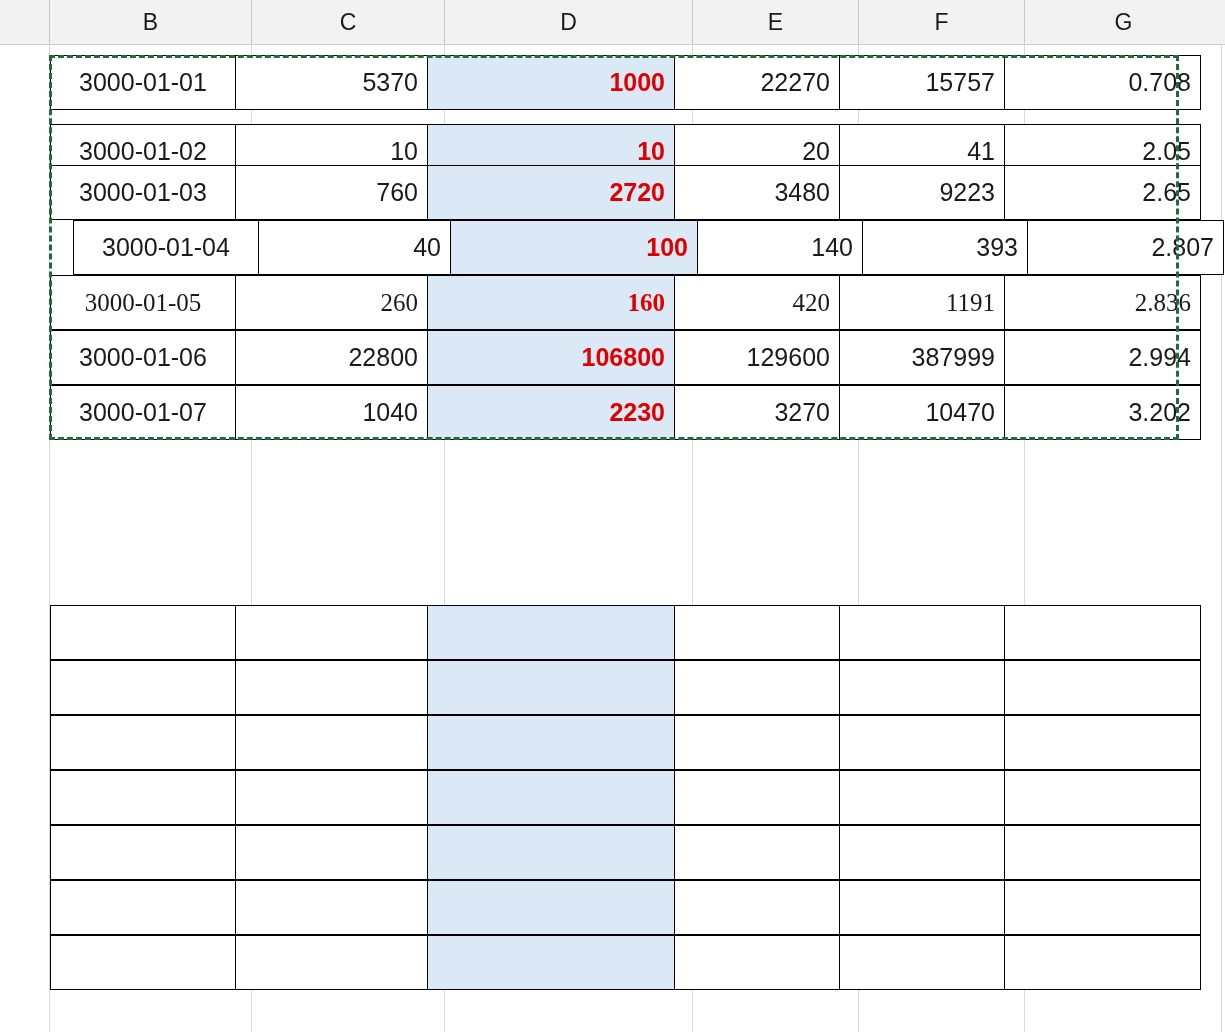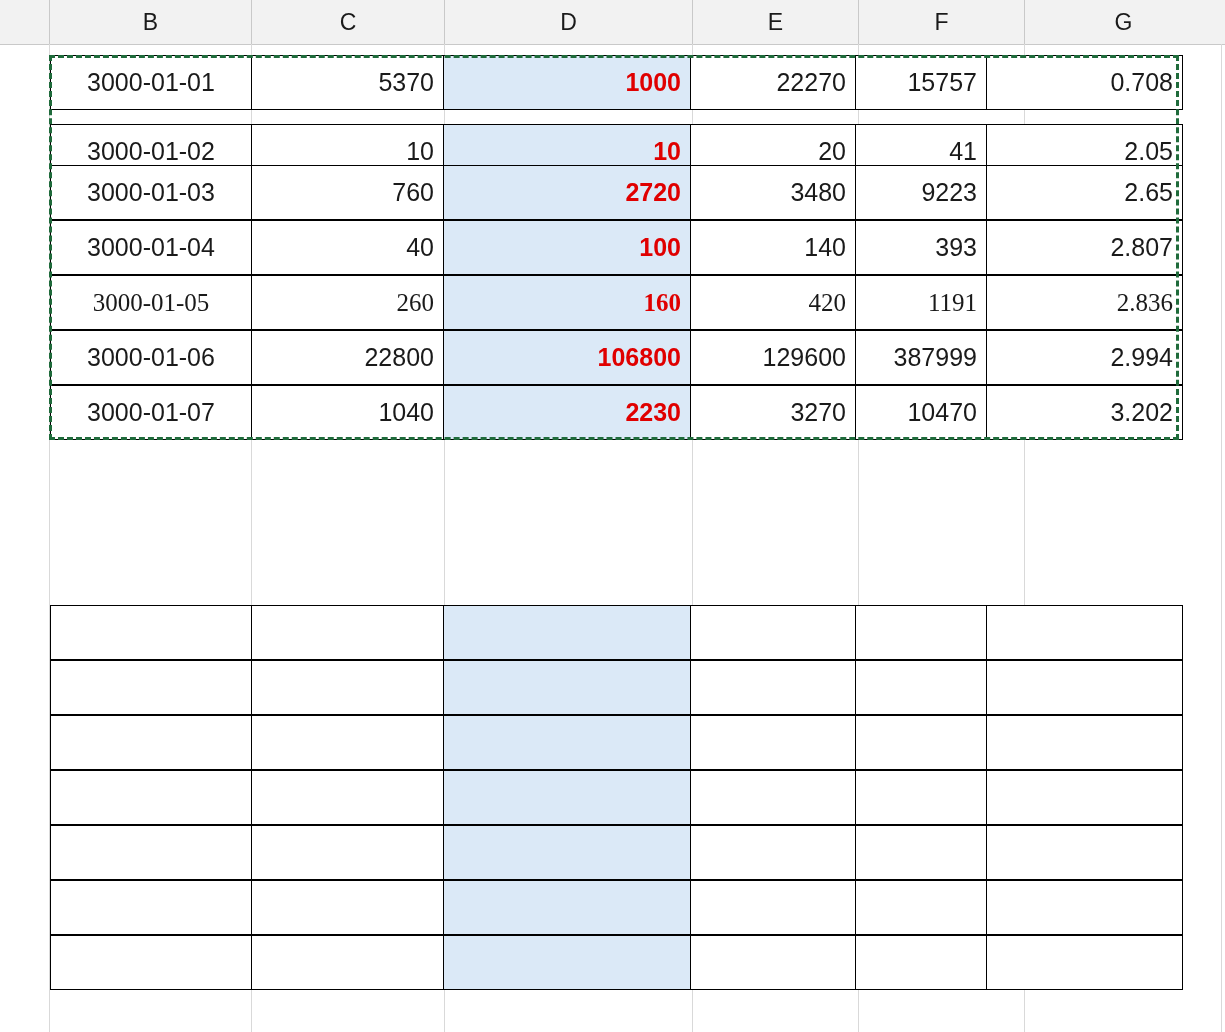--- a/index.html
+++ b/index.html
@@ -77,25 +77,25 @@
     display: flex;
     align-items: center;
     font-size: 25px;
     color: #1a1a1a;
     padding: 0 9px;
     background: #ffffff;
     overflow: hidden;
     white-space: nowrap;
   }
   .cell.first { margin-left: 0; }
-  .cell.w-b { width: 202px; justify-content: center; }
+  .cell.w-b { width: 186px; justify-content: center; }
   .cell.w-c { width: 193px; justify-content: flex-end; }
   .cell.w-d { width: 248px; justify-content: flex-end; text-align: right; }
   .cell.w-e { width: 166px; justify-content: flex-end; }
-  .cell.w-f { width: 132px; justify-content: flex-end; }
+  .cell.w-f { width: 166px; justify-content: flex-end; }
   .cell.w-g { width: 197px; justify-content: flex-end; }
 
   .cell.highlight {
     background: #dbe9f7;
   }
   .cell.emphasis {
     color: #e00000;
     font-weight: bold;
   }
 
@@ -152,21 +152,21 @@
 
     <div class="row" style="top:121px;border-radius:25px;">
       <div class="cell w-b first">3000-01-03</div>
       <div class="cell w-c">760</div>
       <div class="cell w-d highlight emphasis">2720</div>
       <div class="cell w-e">3480</div>
       <div class="cell w-f">9223</div>
       <div class="cell w-g">2.65</div>
     </div>
 
-    <div class="row" style="top:176px;">
+    <div class="row" style="top:176px;margin-left:23px;">
       <div class="cell w-b first">3000-01-04</div>
       <div class="cell w-c">40</div>
       <div class="cell w-d highlight emphasis">100</div>
       <div class="cell w-e">140</div>
       <div class="cell w-f">393</div>
       <div class="cell w-g">2.807</div>
     </div>
 
     <div class="row" style="top:231px;font-family:Liberation Serif, serif;">
       <div class="cell w-b first">3000-01-05</div>

